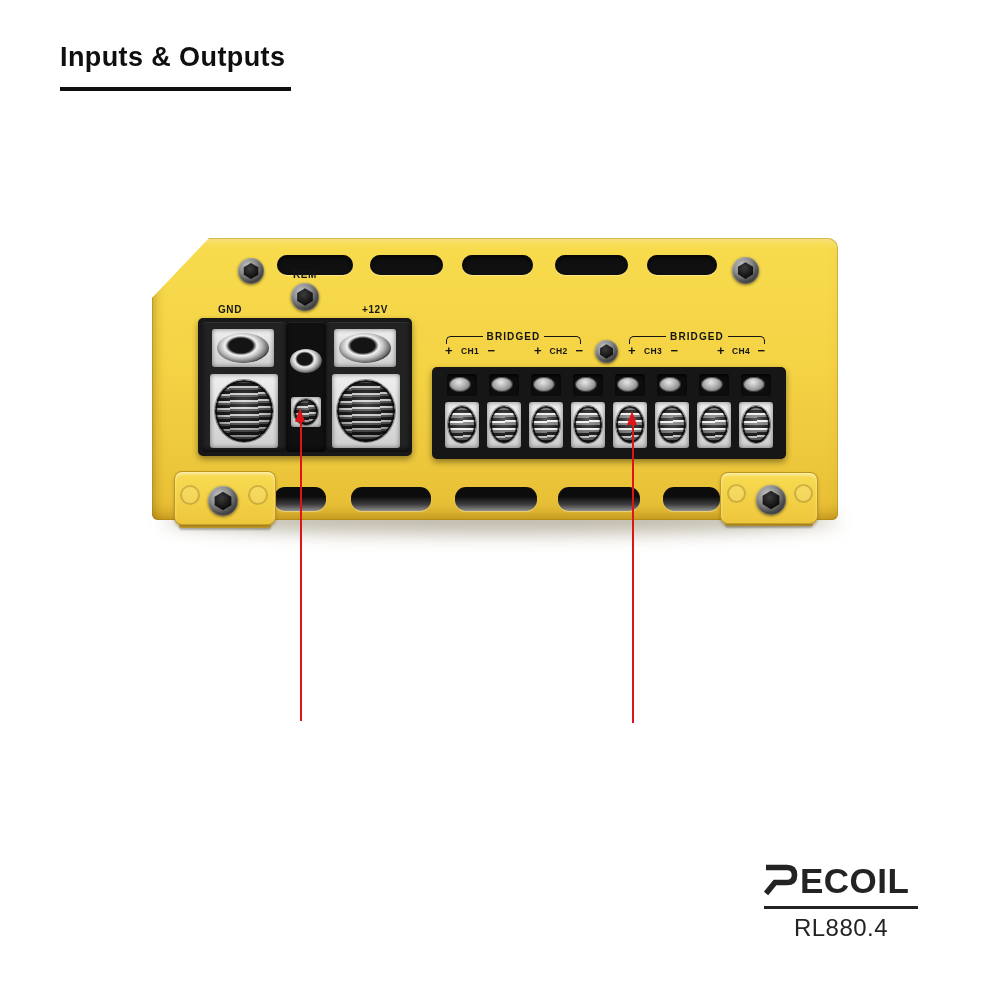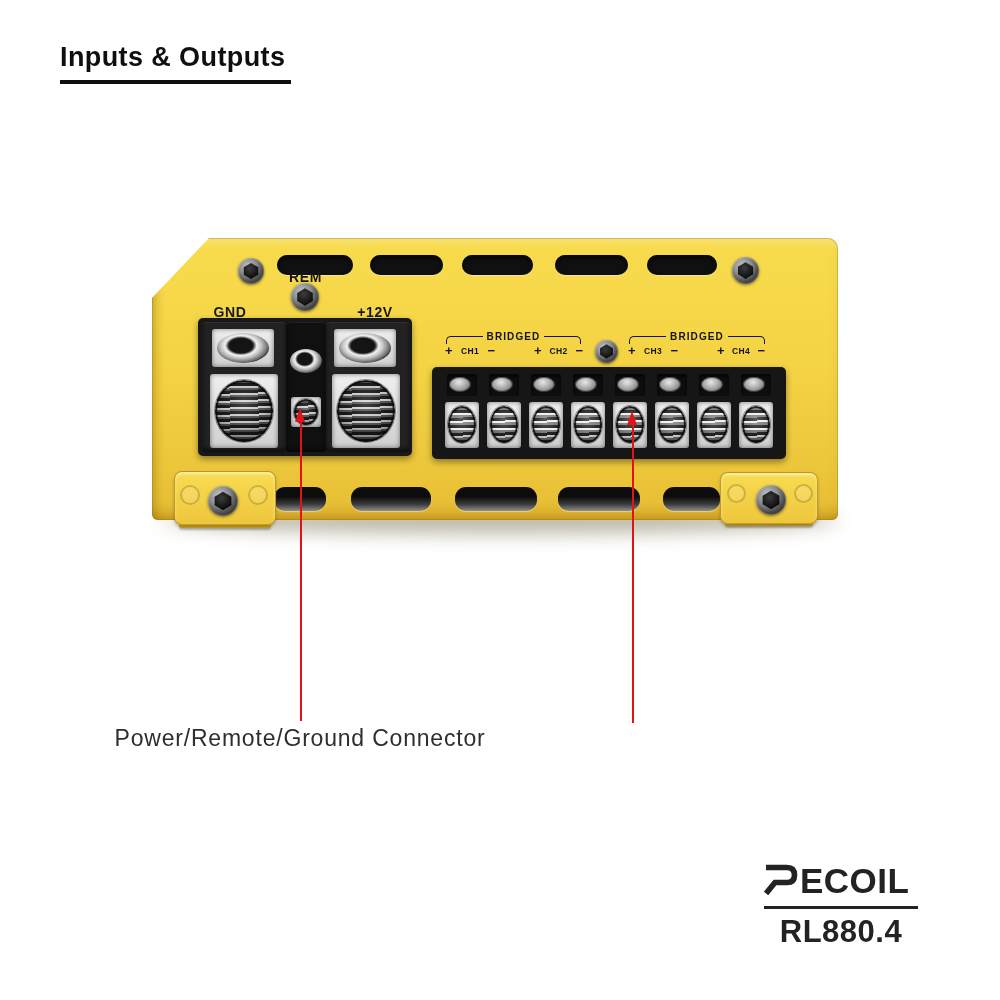--- a/index.html
+++ b/index.html
@@ -2,21 +2,21 @@
 <html><head>
 <meta charset="utf-8">
 <style>
   html,body{margin:0;padding:0;background:#fff;}
   .canvas{position:relative;width:1000px;height:1000px;background:#fff;overflow:hidden;
           font-family:"Liberation Sans",sans-serif;}
   .abs{position:absolute;}
 
   
   .page-title{left:60px;top:42px;font-size:27px;font-weight:700;letter-spacing:.4px;color:#0f0f0f;
-              border-bottom:4px solid #0f0f0f;padding:0 6px 7px 0;}
+              border-bottom:4px solid #0f0f0f;padding:0 6px 14px 0;}
 
   
   .amp-shadow{left:163px;top:506px;width:676px;height:28px;background:rgba(85,70,25,.38);
               border-radius:50%;filter:blur(9px);z-index:0;}
   .amp-body{left:152px;top:238px;width:686px;height:282px;z-index:1;
             background:linear-gradient(180deg,#f8dc4e 0%,#f4d344 45%,#eeca3e 72%,#e7bd34 100%);
             border-radius:6px 10px 6px 6px;
             clip-path:polygon(0 60px,57px 0,100% 0,100% 100%,0 100%);
             box-shadow:inset 0 0 0 1px rgba(160,115,0,.35),
                        inset 8px 0 12px -7px rgba(140,95,0,.55),
@@ -32,21 +32,21 @@
 
   
   .hexb{border-radius:50%;z-index:4;
         background:radial-gradient(circle at 38% 32%,#c6c6c6,#8a8a8a 38%,#4f4f4f 62%,#222 88%);
         box-shadow:0 1px 3px rgba(0,0,0,.5),inset 0 0 0 1px rgba(255,255,255,.18);}
   .hexb i{position:absolute;inset:19%;
           clip-path:polygon(50% 0%,95% 27%,95% 73%,50% 100%,5% 73%,5% 27%);
           background:radial-gradient(circle at 42% 35%,#3c3c3c,#0a0a0a 72%);}
 
   
-  .amp-label{font-size:14px;font-weight:700;letter-spacing:.6px;color:#171717;text-align:center;z-index:3;}
+  .amp-label{font-size:10px;font-weight:700;letter-spacing:.6px;color:#171717;text-align:center;z-index:3;}
 
   
   .blk{background:#181818;border-radius:5px;z-index:2;box-shadow:0 3px 6px rgba(0,0,0,.4);}
   .cell{background:#222;border-radius:4px;z-index:3;
         box-shadow:inset 0 1px 0 rgba(255,255,255,.08),inset 0 -3px 4px rgba(0,0,0,.6);}
   .cell.dark{background:#101010;}
   .whitebox{background:linear-gradient(180deg,#f0f0f0,#cfcfcf);border-radius:3px;z-index:4;
             box-shadow:inset 0 0 5px rgba(0,0,0,.5);}
   .ring{border-radius:50%;z-index:5;
         background:radial-gradient(ellipse at 46% 42%,#141414 30%,#f2f2f2 40%,#c0c0c0 52%,#6f6f6f 67%,#161616 76%);}
@@ -87,21 +87,21 @@
 
   
   .redline{width:2px;background:#de1418;z-index:6;}
   .redarrow{width:0;height:0;border-left:5.5px solid transparent;border-right:5.5px solid transparent;
             border-bottom:14px solid #de1418;z-index:6;}
   .annot{font-size:23px;font-weight:400;letter-spacing:.8px;color:#2e2e2e;text-align:center;z-index:2;}
 
   
   .logo{left:764px;top:860px;width:154px;z-index:2;}
   .logo .logoline{border-top:3px solid #232323;margin:4px 0 5px;}
-  .logo .model{font-size:31px;font-weight:700;letter-spacing:.5px;color:#232323;text-align:center;}
+  .logo .model{font-size:24px;font-weight:400;letter-spacing:.5px;color:#232323;text-align:center;}
 </style>
 </head>
 <body>
 
 <div class="canvas">
 
   <div class="abs page-title">Inputs &amp; Outputs</div>
 
   <div class="abs amp-shadow"></div>
   <div class="abs amp-body"></div>
@@ -244,21 +244,20 @@
   <div class="abs foot-hole" style="left:794px;top:484px;width:15px;height:15px;"></div>
   <div class="abs hexb" style="left:208px;top:486px;width:30px;height:30px;">
       <i></i>
     </div>
   <div class="abs hexb" style="left:756px;top:485px;width:30px;height:30px;">
       <i></i>
     </div>
 
   <div class="abs redarrow" style="left:295px;top:408px;"></div>
   <div class="abs redline" style="left:300px;top:420px;height:301px;"></div>
-  <div class="abs annot" style="left:58px;top:725px;width:484px;">Power/Remote/Ground Connector</div>
 
   <div class="abs redarrow" style="left:627px;top:411px;"></div>
   <div class="abs redline" style="left:632px;top:424px;height:299px;"></div>
 
   <div class="abs logo">
     <svg width="152" height="38" viewBox="0 0 152 38">
       <path d="M2 7.5 H23 Q30.5 7.5 30.5 15 Q30.5 22.5 23 22.5 H11 L2 33.5" fill="none" stroke="#232323" stroke-width="5.6" stroke-linejoin="miter"></path>
       <text x="36" y="33" font-family="Liberation Sans, sans-serif" font-size="35" font-weight="700" letter-spacing="0.5" fill="#232323">ECOIL</text>
     </svg>
     <div class="logoline"></div>

